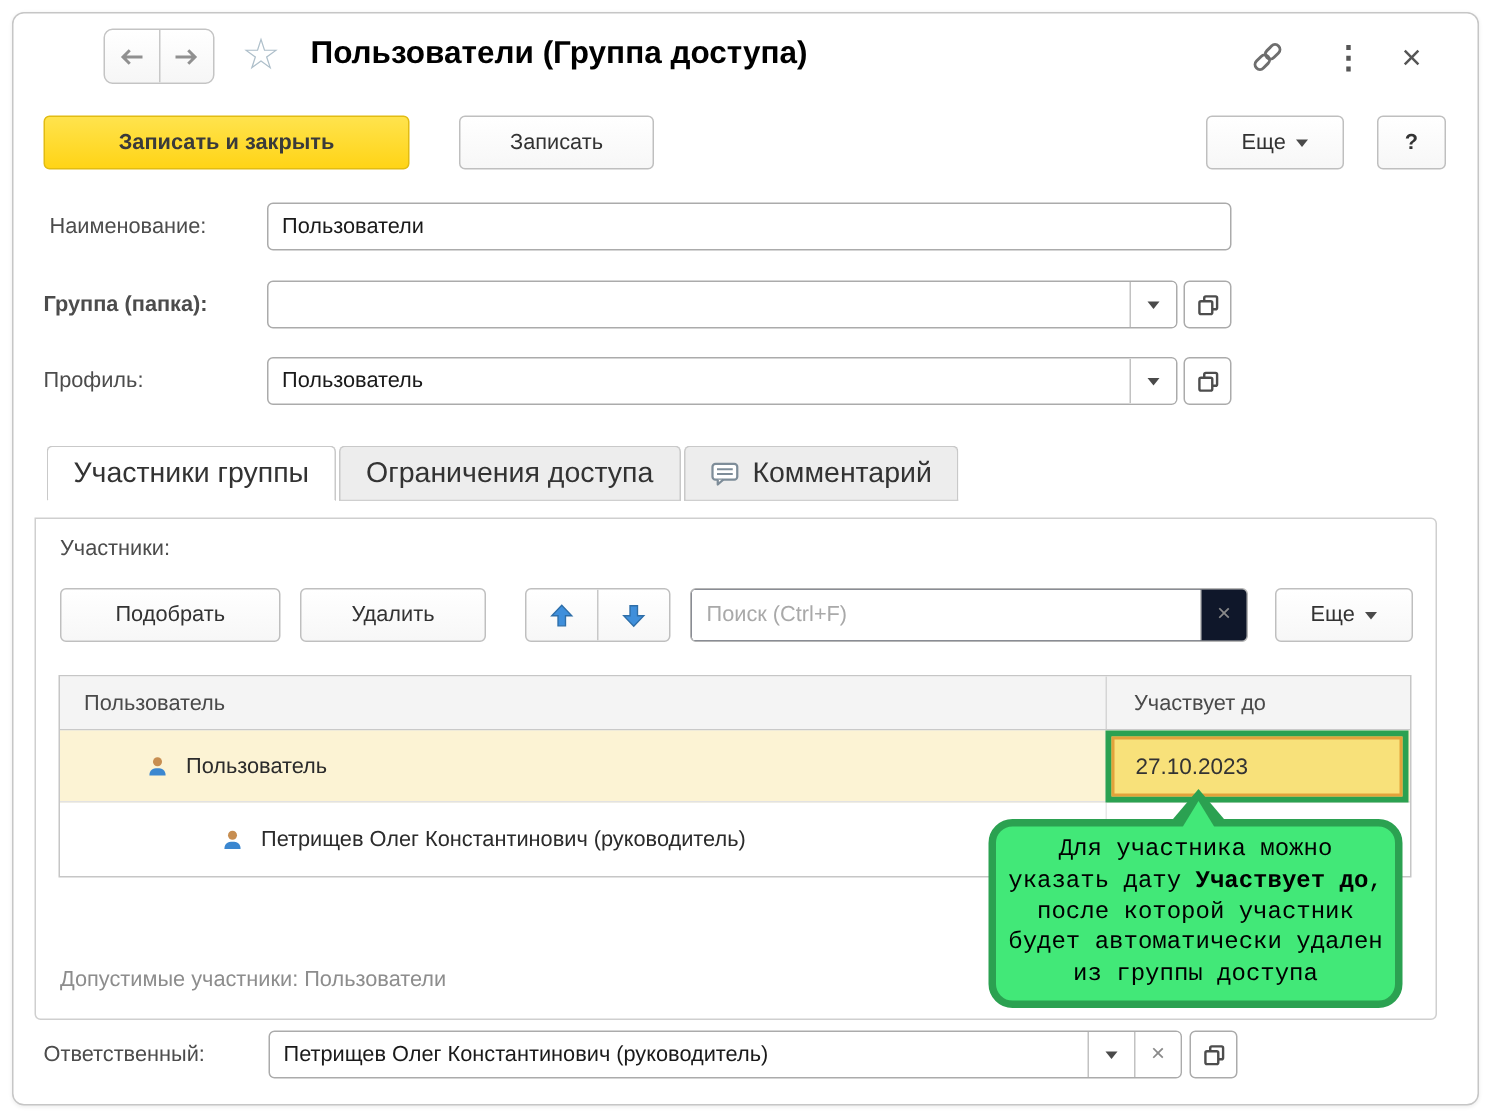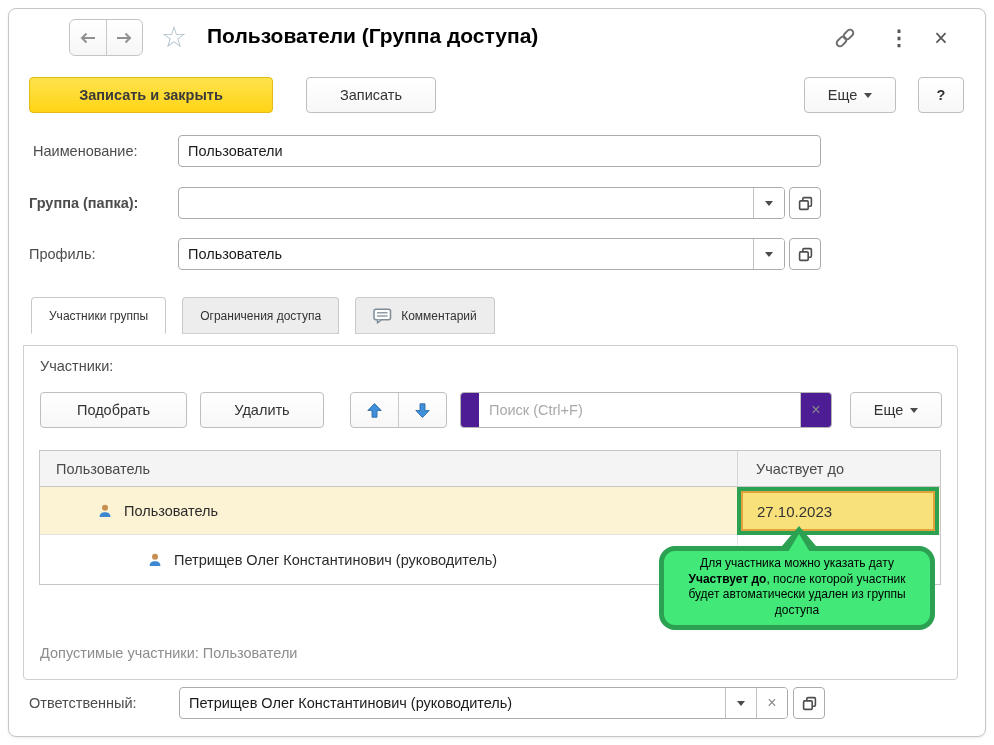--- a/index.html
+++ b/index.html
@@ -42,33 +42,33 @@
   .combo .seg { width:31px; border-left:1px solid #c2c2c2; display:flex; align-items:center;
                 justify-content:center; cursor:pointer; background:#fff; flex:none; }
   .sq-btn { position:absolute; width:32px; height:32px; border:1px solid #ababab; border-radius:4px;
             background:#fff; display:flex; align-items:center; justify-content:center; cursor:pointer; }
   .seg-x { font-size:16px; color:#8a8a8a; }
 
   
   .tabs { position:absolute; left:22px; top:288px; height:37px; display:flex; z-index:2; }
   .tab { display:flex; align-items:center; gap:9px; padding:0 17px; height:37px;
          border:1px solid #c9c9c9; border-bottom:1px solid #cfcfcf; border-radius:4px 4px 0 0;
-         background:#ededed; margin-right:16px; font-size:12px; color:#333; cursor:pointer; }
+         background:#ededed; margin-right:2px; font-size:19px; color:#333; cursor:pointer; }
   .tab.active { background:#fff; border-bottom:1px solid #fff; }
   .panel { position:absolute; left:14px; top:336px; width:935px; height:335px;
            border:1px solid #cfcfcf; border-radius:0 4px 4px 4px; background:#fff; }
 
   .members-label { position:absolute; left:16px; top:12px; font-size:14.5px; color:#4c4c4c; }
   .tb { position:absolute; top:46px; }
   .updown { position:absolute; left:326px; top:46px; width:97px; height:36px; border:1px solid #bfbfbf;
             border-radius:4px; background:linear-gradient(#fff,#f7f7f7); display:flex; overflow:hidden; }
   .updown .half { flex:1; display:flex; align-items:center; justify-content:center; cursor:pointer; }
   .updown .half + .half { border-left:1px solid #c8c8c8; }
   .search { position:absolute; left:436px; top:46px; width:372px; height:36px; border:1px solid #b5b5b5;
-            border-radius:4px; background:#4c1d95; display:flex; overflow:hidden;padding-left:18px; }
+            border-radius:4px; background:#0f172a; display:flex; overflow:hidden; }
   .search input { flex:1; min-width:0; border:none; outline:none; padding:0 10px;
                   font:14.5px "Liberation Sans",sans-serif; color:#222; }
   .search input::placeholder { color:#a9a9a9; }
   .search .seg { width:31px; border-left:1px solid #c4c4c4; display:flex; align-items:center;
                  justify-content:center; cursor:pointer; flex:none; }
 
   
   .table { position:absolute; left:15px; top:104px; width:902px; border:1px solid #c6c6c6; background:#fff; }
   .thead { display:flex; height:36px; background:#f4f4f4; border-bottom:1px solid #c9c9c9;
            font-size:14.5px; color:#4a4a4a; }
@@ -81,21 +81,21 @@
   .trow .cell2 { width:203px; border-left:1px solid #e8e8e8; height:100%; }
   .trow.selected { background:#fcf3d4; }
   .date-box { position:absolute; left:701px; top:4px; width:194px; height:40px; background:#f8e17a;
               border:2px solid #e2a23b; box-shadow:0 0 0 4px #2ba151; display:flex; align-items:center;
               padding-left:14px; font-size:15px; color:#333; z-index:3; cursor:text; }
   .footnote { position:absolute; left:16px; top:299px; font-size:14.5px; color:#8d8d8d; }
 
   
   .tooltip { position:absolute; left:650px; top:537px; width:276px; background:#42e878;
              border:5px solid #2ba151; border-radius:16px; padding:5px 8px 7px; text-align:center;
-             font-family:Liberation Sans, sans-serif; font-size:12px; line-height:1.3; color:#000; z-index:20; }
+             font-family:Liberation Mono, monospace; font-size:16px; line-height:1.3; color:#000; z-index:20; }
   .tip-out { position:absolute; top:-25px; left:118px; width:0; height:0;
              border-left:17px solid transparent; border-right:17px solid transparent;
              border-bottom:20px solid #2ba151; }
   .tip-in  { position:absolute; top:-17px; left:124px; width:0; height:0;
              border-left:11px solid transparent; border-right:11px solid transparent;
              border-bottom:18px solid #42e878; }
   .tooltip b { font-weight:700; }
 
   .resp-label { top:686px; }
   svg { display:block; }

